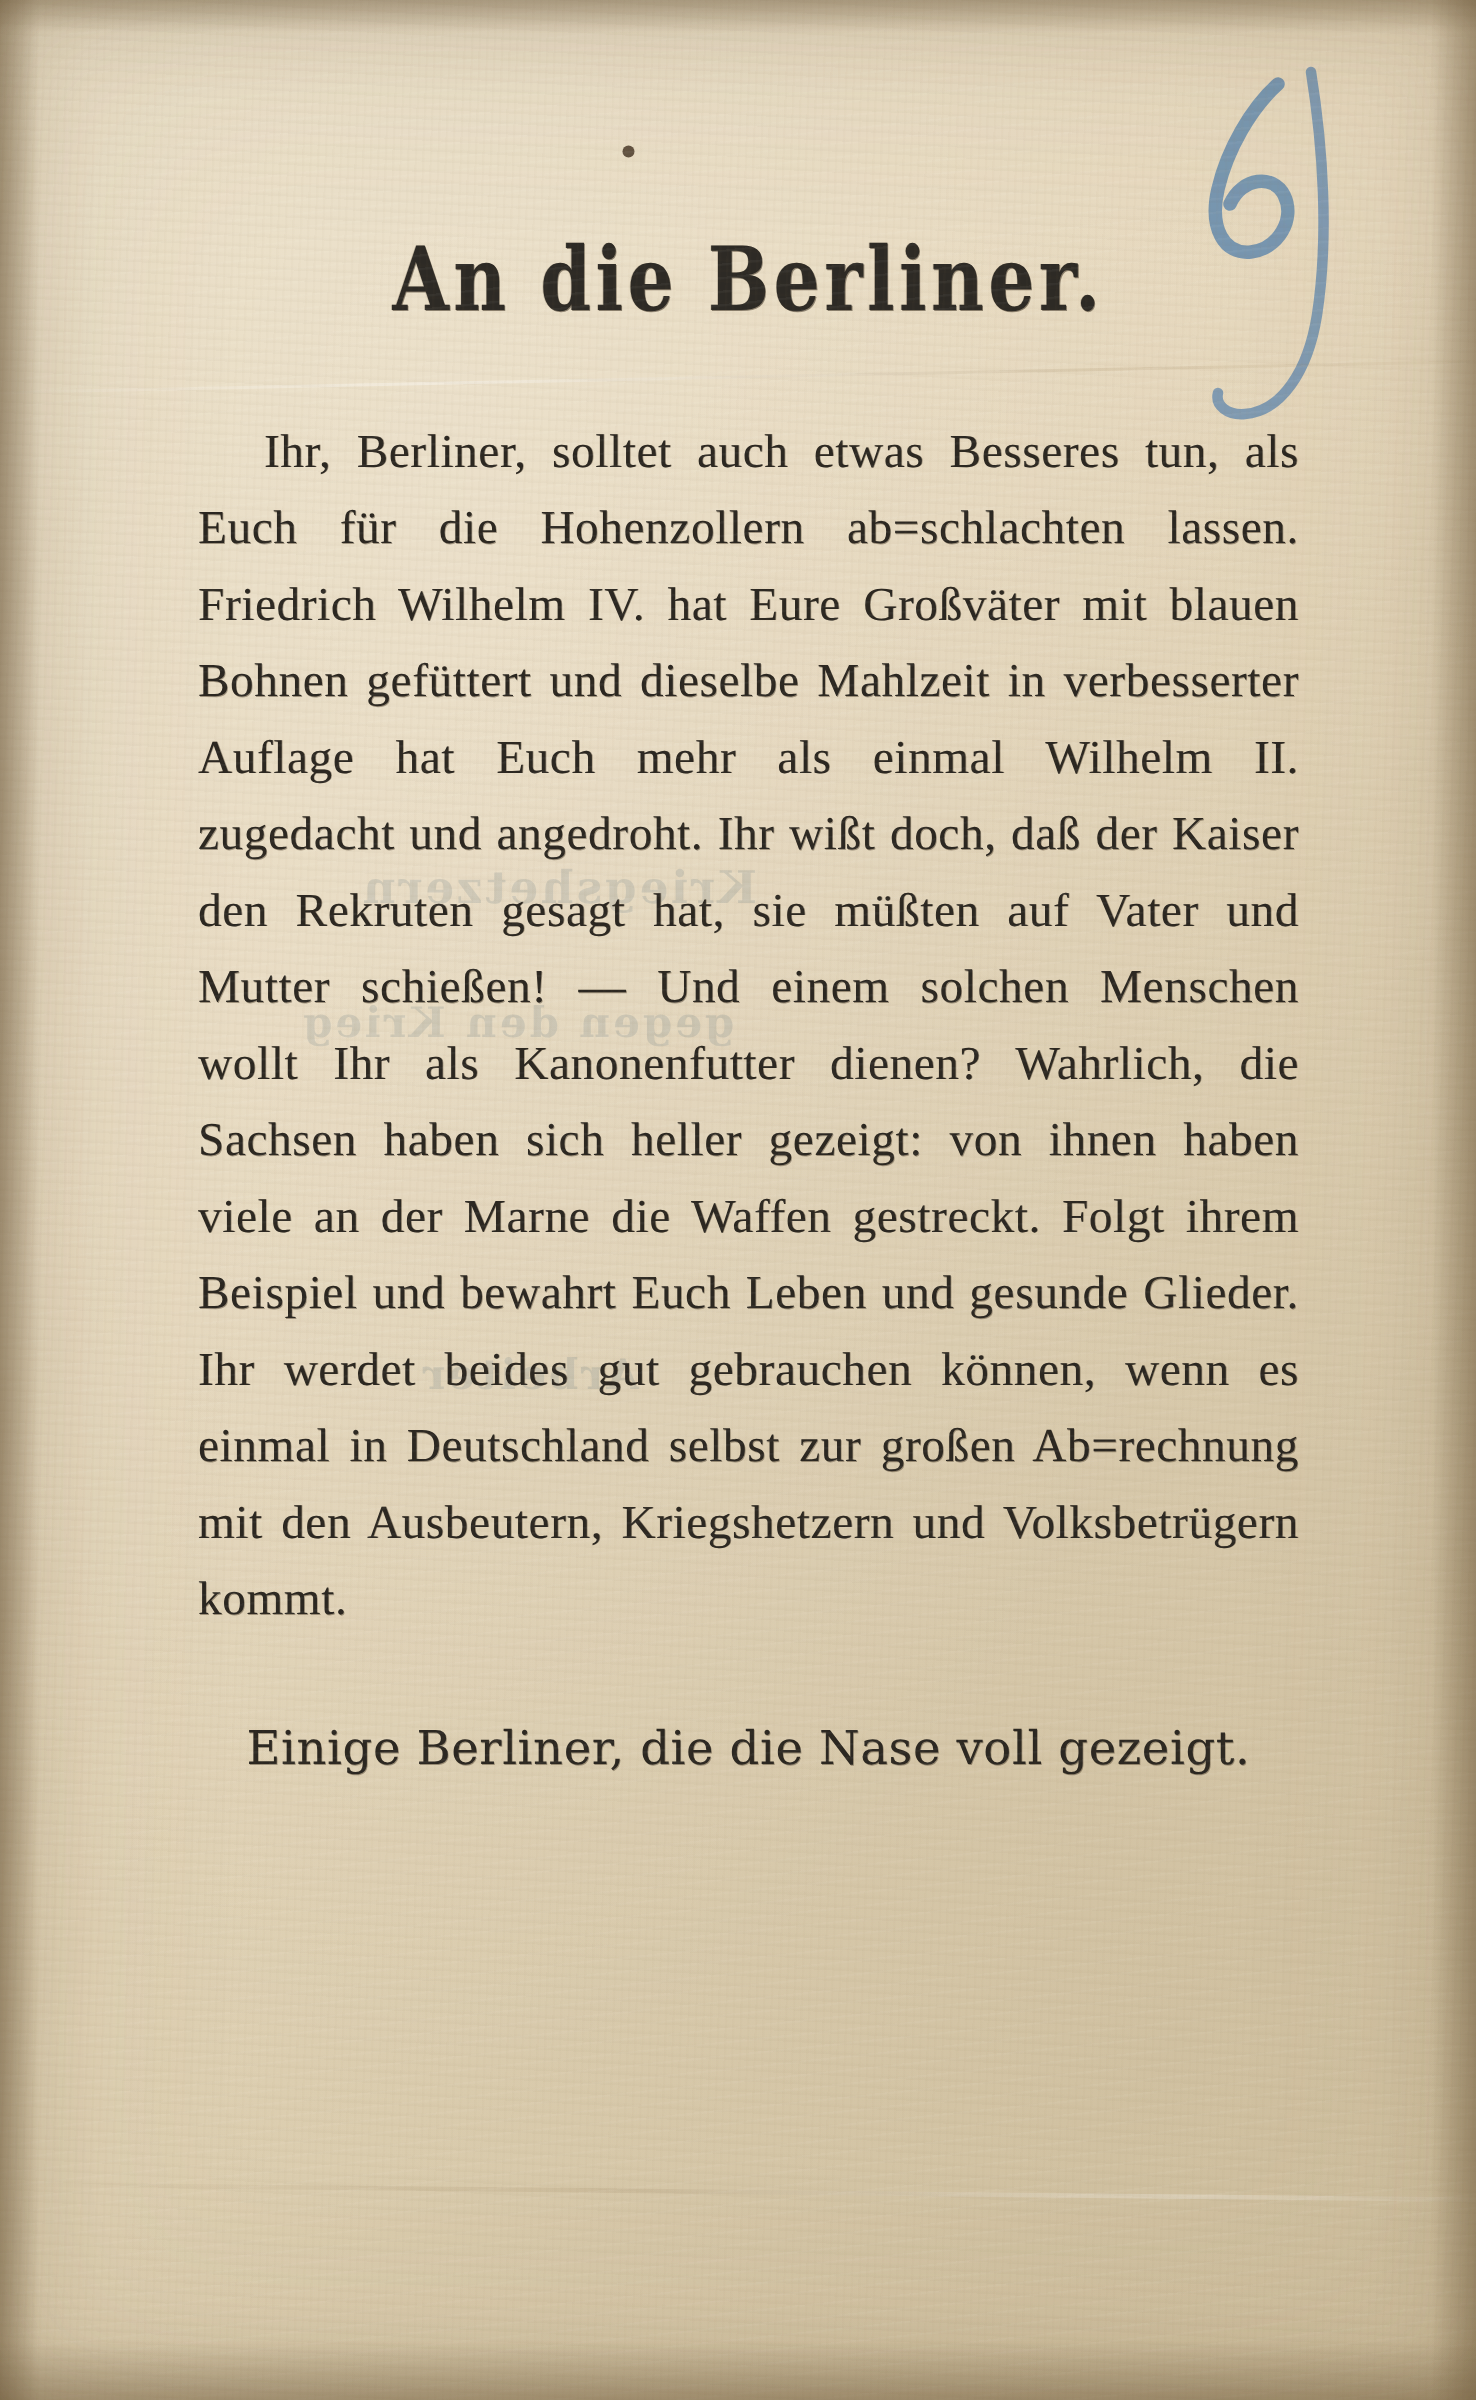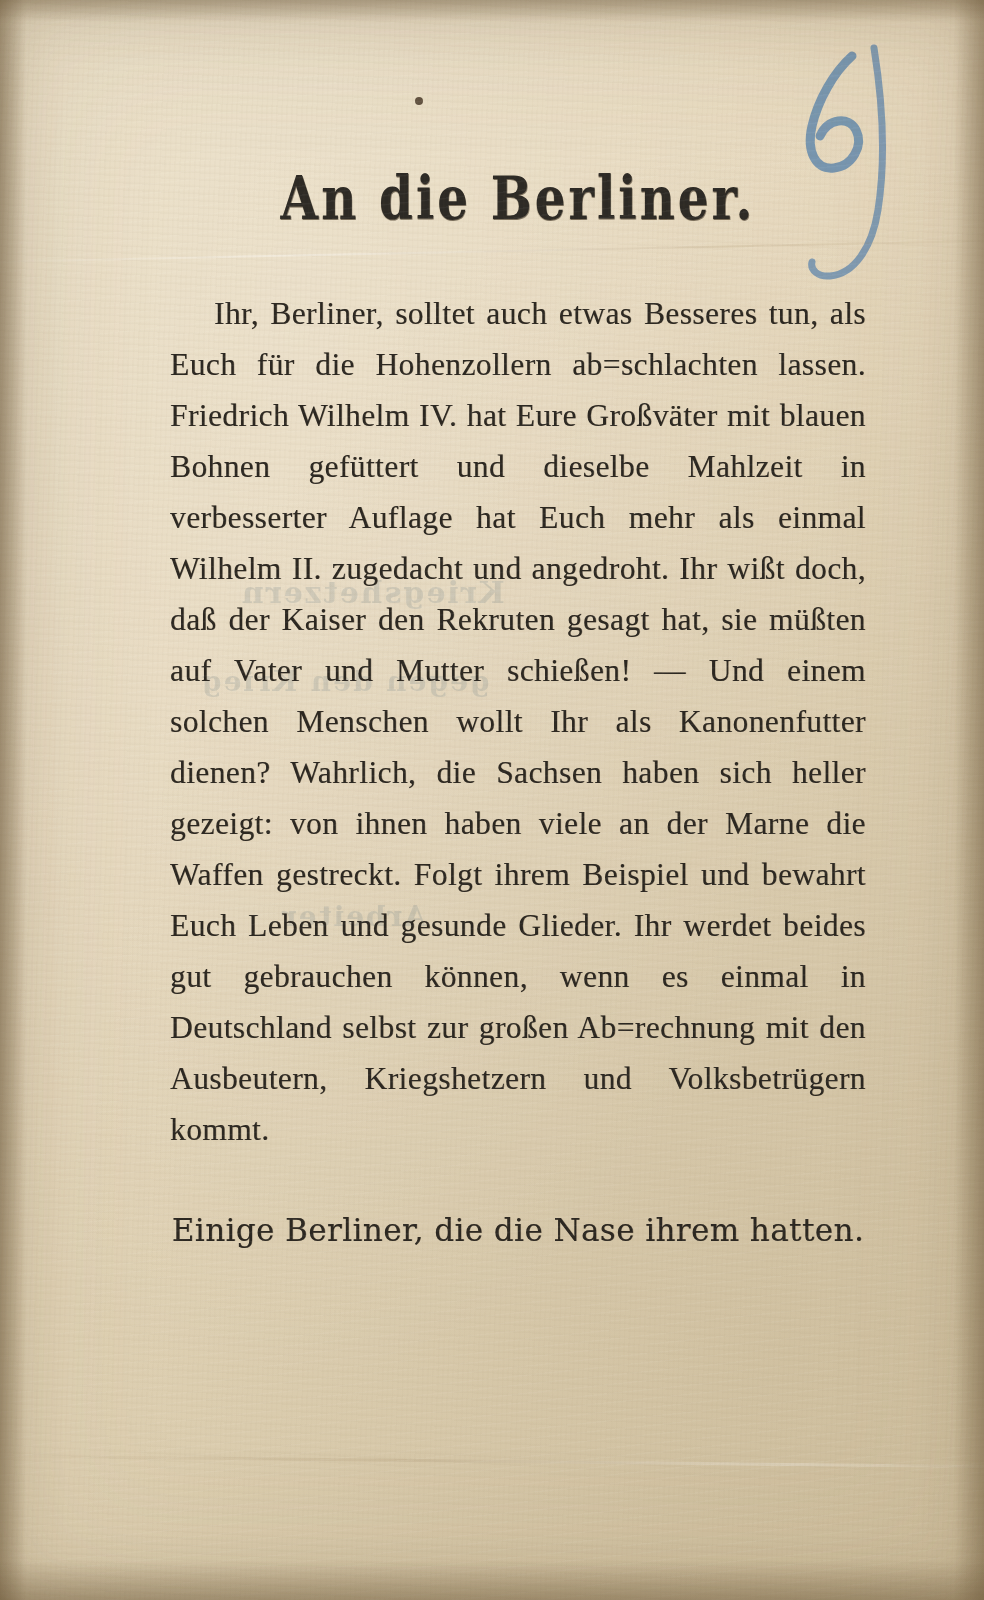--- a/index.html
+++ b/index.html
@@ -79,22 +79,21 @@
     font-family: "DejaVu Serif", serif;
     font-weight: bold;
     letter-spacing: 2px;
     transform: scaleX(-1);
     white-space: nowrap;
   }
 
   #content {
     position: absolute;
     left: 0; right: 0; top: 0;
-    padding: 13px 118px 0 132px;
-    margin-left: 38px;
+    padding: 0 118px 0 132px;
   }
 
   .ink-dot {
     position: absolute;
     left: 415px;
     top: 97px;
     width: 8px;
     height: 8px;
     border-radius: 50%;
     background: #4a3a2a;
@@ -182,21 +181,21 @@
   <div class="bleed" style="left:200px; top:665px; font-size:28px;">gegen den Krieg</div>
   <div class="bleed" style="left:280px; top:900px; font-size:28px;">Arbeiter</div>
 
   <div class="ink-dot"></div>
 
   <div id="content">
     <h1 id="headline">An die Berliner.</h1>
 
     <div id="body-text"><span class="indent"></span><span>Ihr, Berliner, solltet auch etwas Besseres tun, als Euch für die Hohenzollern ab=schlachten lassen. Friedrich Wilhelm IV. hat Eure Großväter mit blauen Bohnen gefüttert und dieselbe Mahlzeit in verbesserter Auflage hat Euch mehr als einmal Wilhelm II. zugedacht und angedroht. Ihr wißt doch, daß der Kaiser den Rekruten gesagt hat, sie müßten auf Vater und Mutter schießen! — Und einem solchen Menschen wollt Ihr als Kanonenfutter dienen? Wahrlich, die Sachsen haben sich heller gezeigt: von ihnen haben viele an der Marne die Waffen gestreckt. Folgt ihrem Beispiel und bewahrt Euch Leben und gesunde Glieder. Ihr werdet beides gut gebrauchen können, wenn es einmal in Deutschland selbst zur großen Ab=rechnung mit den Ausbeutern, Kriegshetzern und Volksbetrügern kommt.</span></div>
 
-    <div id="signature">Einige Berliner, die die Nase ihrem hatten.</div>
+    <div id="signature">Einige Berliner, die die Nase voll gezeigt.</div>
   </div>
 
   <div id="archive-number">
     <svg width="140" height="260" viewBox="0 0 140 260" xmlns="http://www.w3.org/2000/svg">
       <path d="M70 18 C52 34, 36 62, 30 88 C24 114, 34 132, 52 130 C70 128, 82 108, 74 92 C67 78, 46 80, 38 98" fill="none" stroke="#5d86ad" stroke-width="9" stroke-linecap="round" opacity="0.8"></path>
       <path d="M92 10 C100 60, 104 120, 96 172 C90 210, 72 236, 48 238 C36 239, 28 232, 30 224" fill="none" stroke="#5d86ad" stroke-width="7" stroke-linecap="round" opacity="0.75"></path>
     </svg>
   </div>
 
   <div id="crease"></div>

